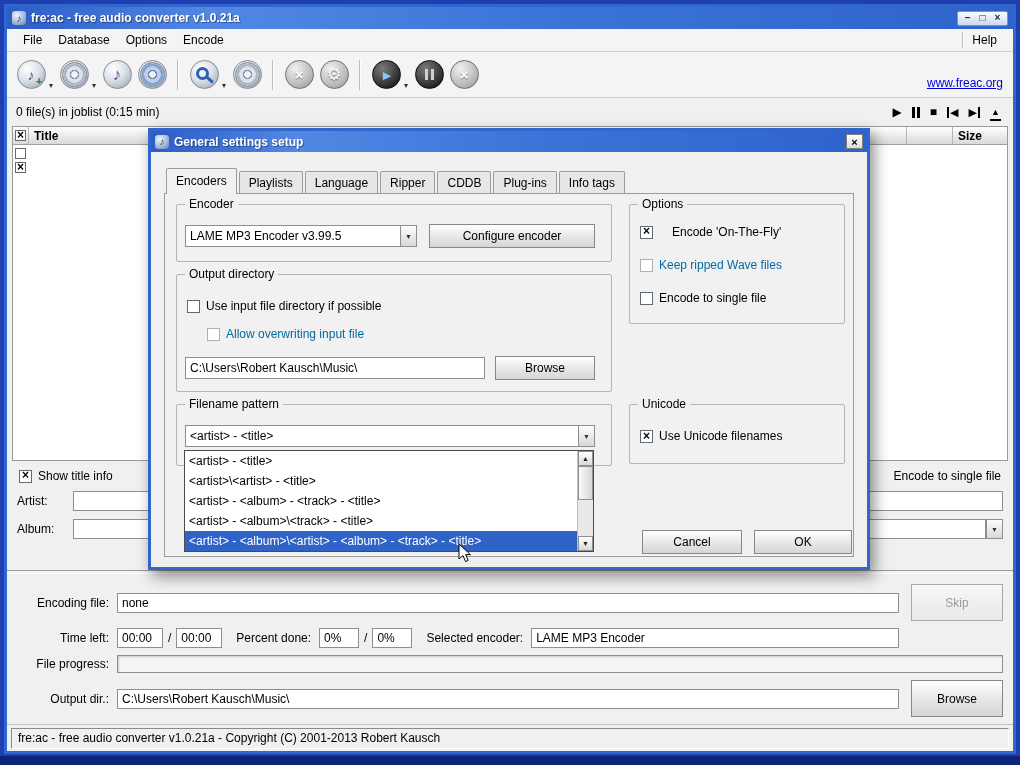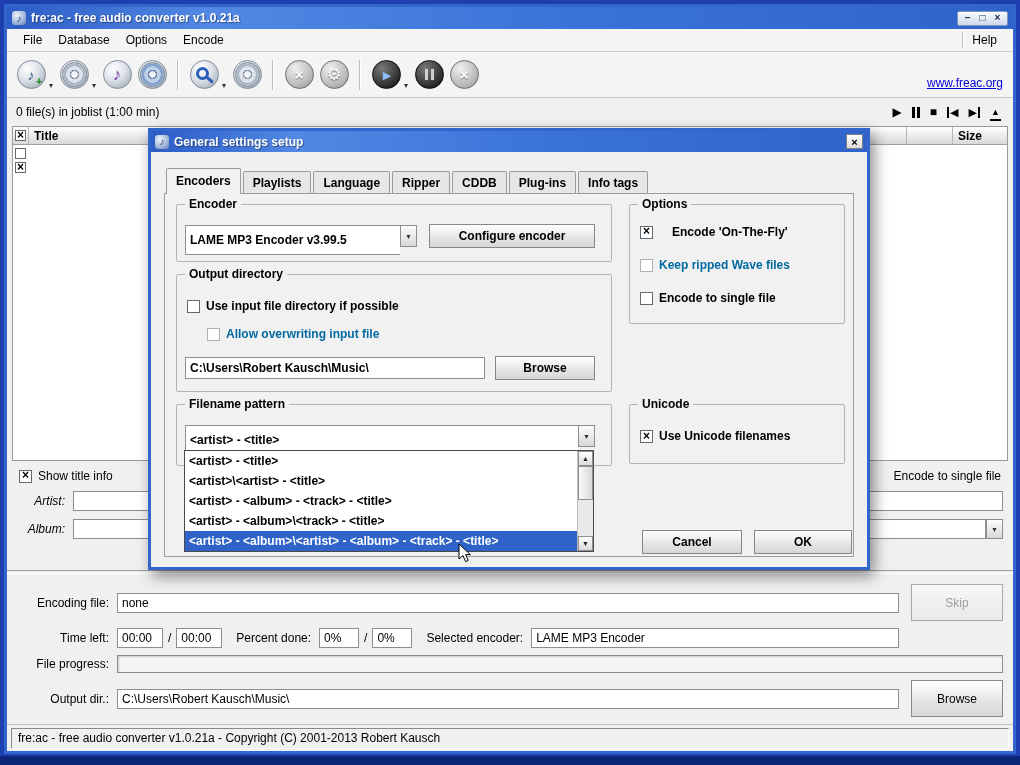--- a/index.html
+++ b/index.html
@@ -85,21 +85,21 @@
   .cb { width:13px; height:13px; background:#fff; border:1px solid #5f6a72; flex:0 0 auto;
         display:flex; align-items:center; justify-content:center; }
   .cb.small { width:11px; height:11px; }
   .cb.checked::after { content:"×"; font-size:12px; font-weight:bold; line-height:1; margin-top:-2px; }
   .cb.dis { border-color:#b0b0b0; }
 
   .infopanel { flex:0 0 108px; padding:4px 10px 0; }
   .ip-row1 { display:flex; align-items:center; margin:4px 2px 8px; gap:6px; }
   .ip-row1 .right { margin-left:auto; }
   .ip-row { display:flex; align-items:center; margin:8px 0; }
-  .ip-label { width:48px; text-align:right; margin-right:8px; flex:0 0 48px;font-style:italic; }
+  .ip-label { width:48px; margin-right:8px; flex:0 0 48px; }
   .field { height:20px; background:#fff; border:1px solid #8e8e8e; display:flex; align-items:center;
            padding:0 4px; overflow:hidden; white-space:nowrap; }
   .ip-row .field { flex:1; }
   .drop { width:17px; height:20px; background:linear-gradient(#fdfdfd,#d8d8d8); border:1px solid #8e8e8e;
           display:flex; align-items:center; justify-content:center; flex:0 0 17px; }
   .drop::after { content:"▼"; font-size:7px; color:#333; }
 
   .hr { flex:0 0 4px; border-top:1px solid #9c9c9c; border-bottom:1px solid #ffffff; margin:1px 0; }
 
   .statuspanel { flex:0 0 128px; padding-top:2px; }
@@ -124,38 +124,38 @@
   
   .dialog { position:absolute; left:148px; top:128px; width:722px; height:442px; border:3px solid #3366cc;
             background:#f0f0f0; z-index:10; box-shadow:4px 6px 14px rgba(0,0,0,.45);
             display:flex; flex-direction:column; }
   .dtitle { flex:0 0 21px; background:linear-gradient(90deg,#2c5cc5,#5288e4 20%,#3a74d8 55%,#2f63cc);
             display:flex; align-items:center; gap:5px; padding:0 4px; color:#fff; font-weight:bold; }
   .dclose { margin-left:auto; width:17px; height:15px; background:linear-gradient(#ffffff,#dcdcdc);
             border:1px solid #808080; display:flex; align-items:center; justify-content:center;
             color:#000; font-size:11px; font-weight:bold; }
   .dclose::after{content:"×";}
-  .dbody { flex:1; padding:16px 13px 4px;font-weight:bold; }
+  .dbody { flex:1; padding:16px 13px 4px; }
   .tabs { display:flex; position:relative; z-index:2; padding-left:2px; align-items:flex-end; }
   .tab { height:22px; display:flex; align-items:center; padding:0 9px; border:1px solid #9b9b9b;
          border-bottom:none; background:#e7e7e7; margin-right:2px; border-radius:2px 2px 0 0; }
   .tab.active { background:#f1f1f1; height:25px; position:relative; }
   .tab.active::after { content:""; position:absolute; left:0; right:0; bottom:-1px; height:1px; background:#f1f1f1; }
   .tabpage { position:relative; height:364px; border:1px solid #9b9b9b; background:#f1f1f1; }
 
   .grp { position:absolute; border:1px solid #b4b4b4; border-radius:2px; }
   .grp-label { position:absolute; top:-8px; left:8px; background:#f1f1f1; padding:0 4px; white-space:nowrap; }
   .grp.encoder { left:11px; top:10px; width:436px; height:58px; }
   .grp.options { left:464px; top:10px; width:216px; height:120px; }
   .grp.outdir  { left:11px; top:80px; width:436px; height:118px; }
   .grp.pattern { left:11px; top:210px; width:436px; height:62px; }
   .grp.unicode { left:464px; top:210px; width:216px; height:60px; }
 
   .combo { position:absolute; display:flex; }
-  .cfield { flex:1; height:30px; background:#fff; border:1px solid #8e8e8e; border-right:none;
+  .cfield { flex:1; height:22px; background:#fff; border:1px solid #8e8e8e; border-right:none;
             display:flex; align-items:center; padding:0 4px; white-space:nowrap; overflow:hidden; }
   .combo .drop { height:22px; }
   .enc-combo { left:8px; top:20px; width:232px; }
   .btn.configure { position:absolute; left:252px; top:19px; width:166px; height:24px; }
   .cbrow { position:absolute; display:flex; align-items:center; gap:6px; white-space:nowrap; }
   .cbrow.dis { color:#0369a1; }
   .o1{left:10px;top:20px;gap:19px;} .o2{left:10px;top:53px;} .o3{left:10px;top:86px;}
   .d1{left:10px;top:24px;} .d2{left:30px;top:52px;}
   .outfield { position:absolute; left:8px; top:82px; width:300px; height:22px; }
   .btn.browse-dlg { position:absolute; left:318px; top:81px; width:100px; height:24px; }
@@ -268,21 +268,21 @@
     </div>
     <div class="ticon">
       <div class="circ gray">
           <span class="glyph g-x"></span>
         </div>
     </div>
     <span class="weblink">www.freac.org</span>
   </div>
 
   <div class="jobbar">
-    <span>0 file(s) in joblist (1:00 min)</span>
+    <span>0 file(s) in joblist (0:15 min)</span>
     <div class="transport">
       <span class="pb g-play"></span>
       <span class="pb pause">
           <span class="vbar"></span>
           <span class="vbar"></span>
         </span>
       <span class="pb g-stop"></span>
       <span class="pb prev">
           <span class="vbar"></span>
           <span class="tri"></span>

